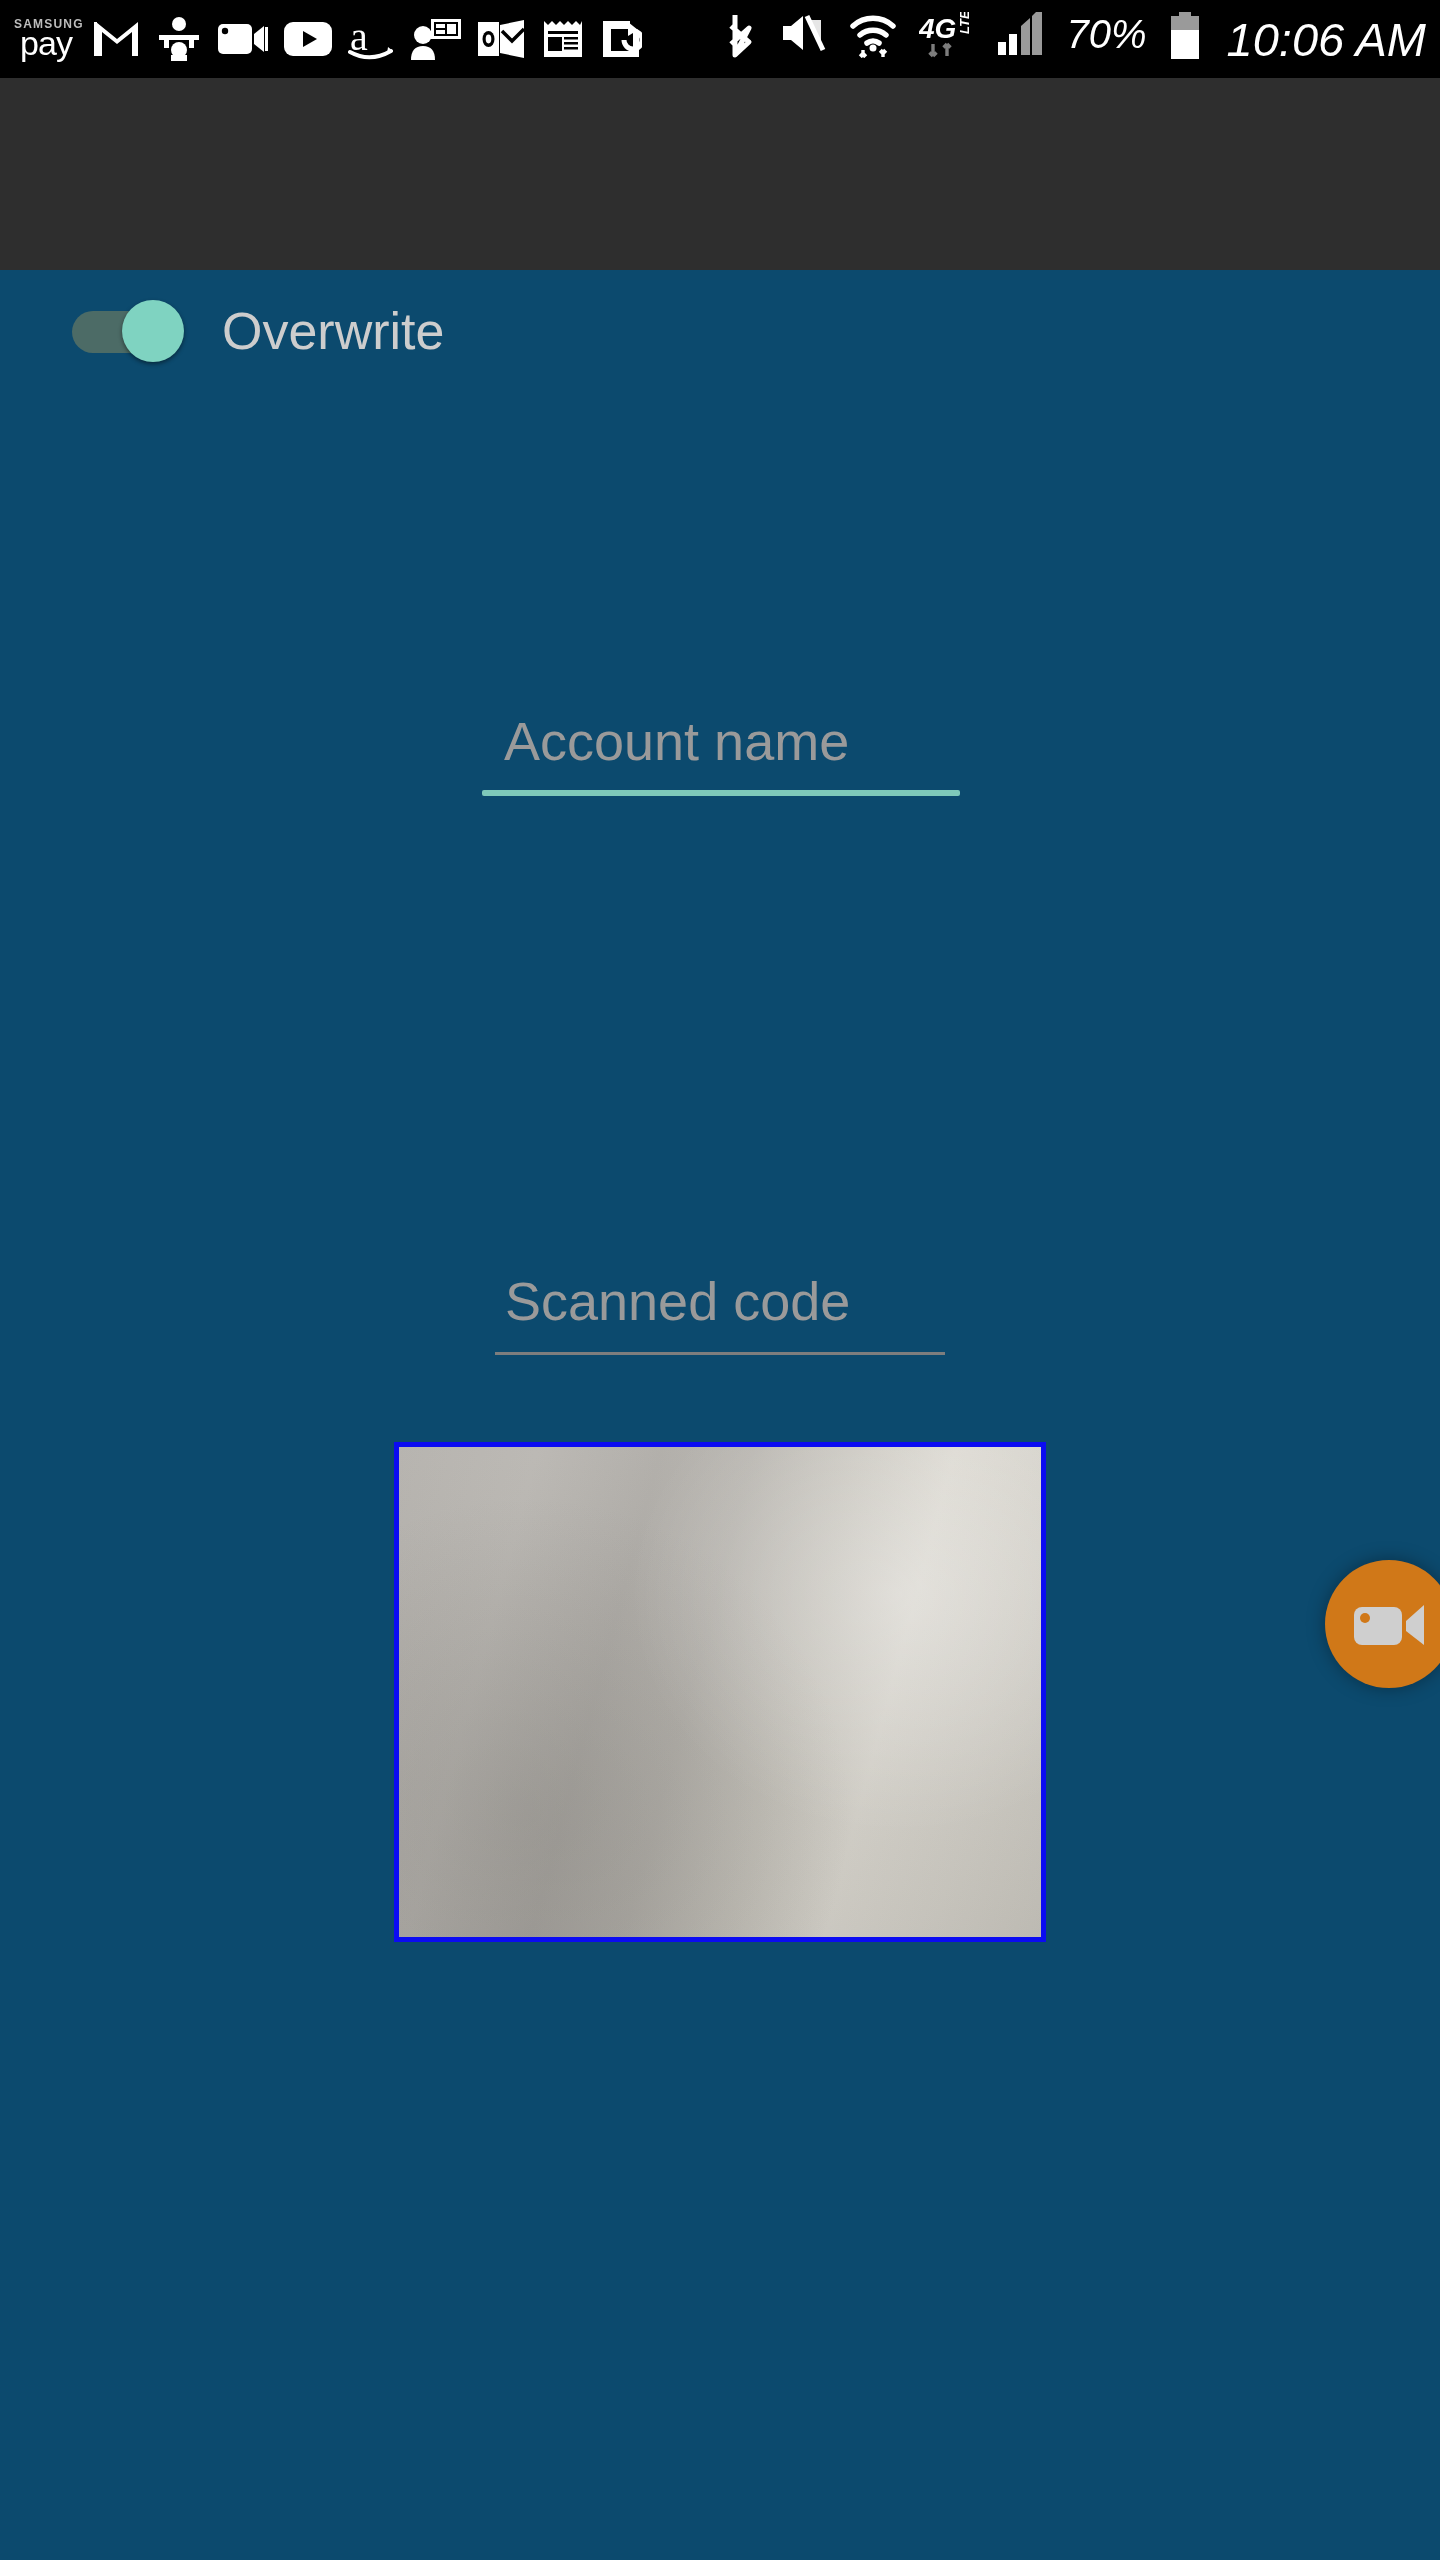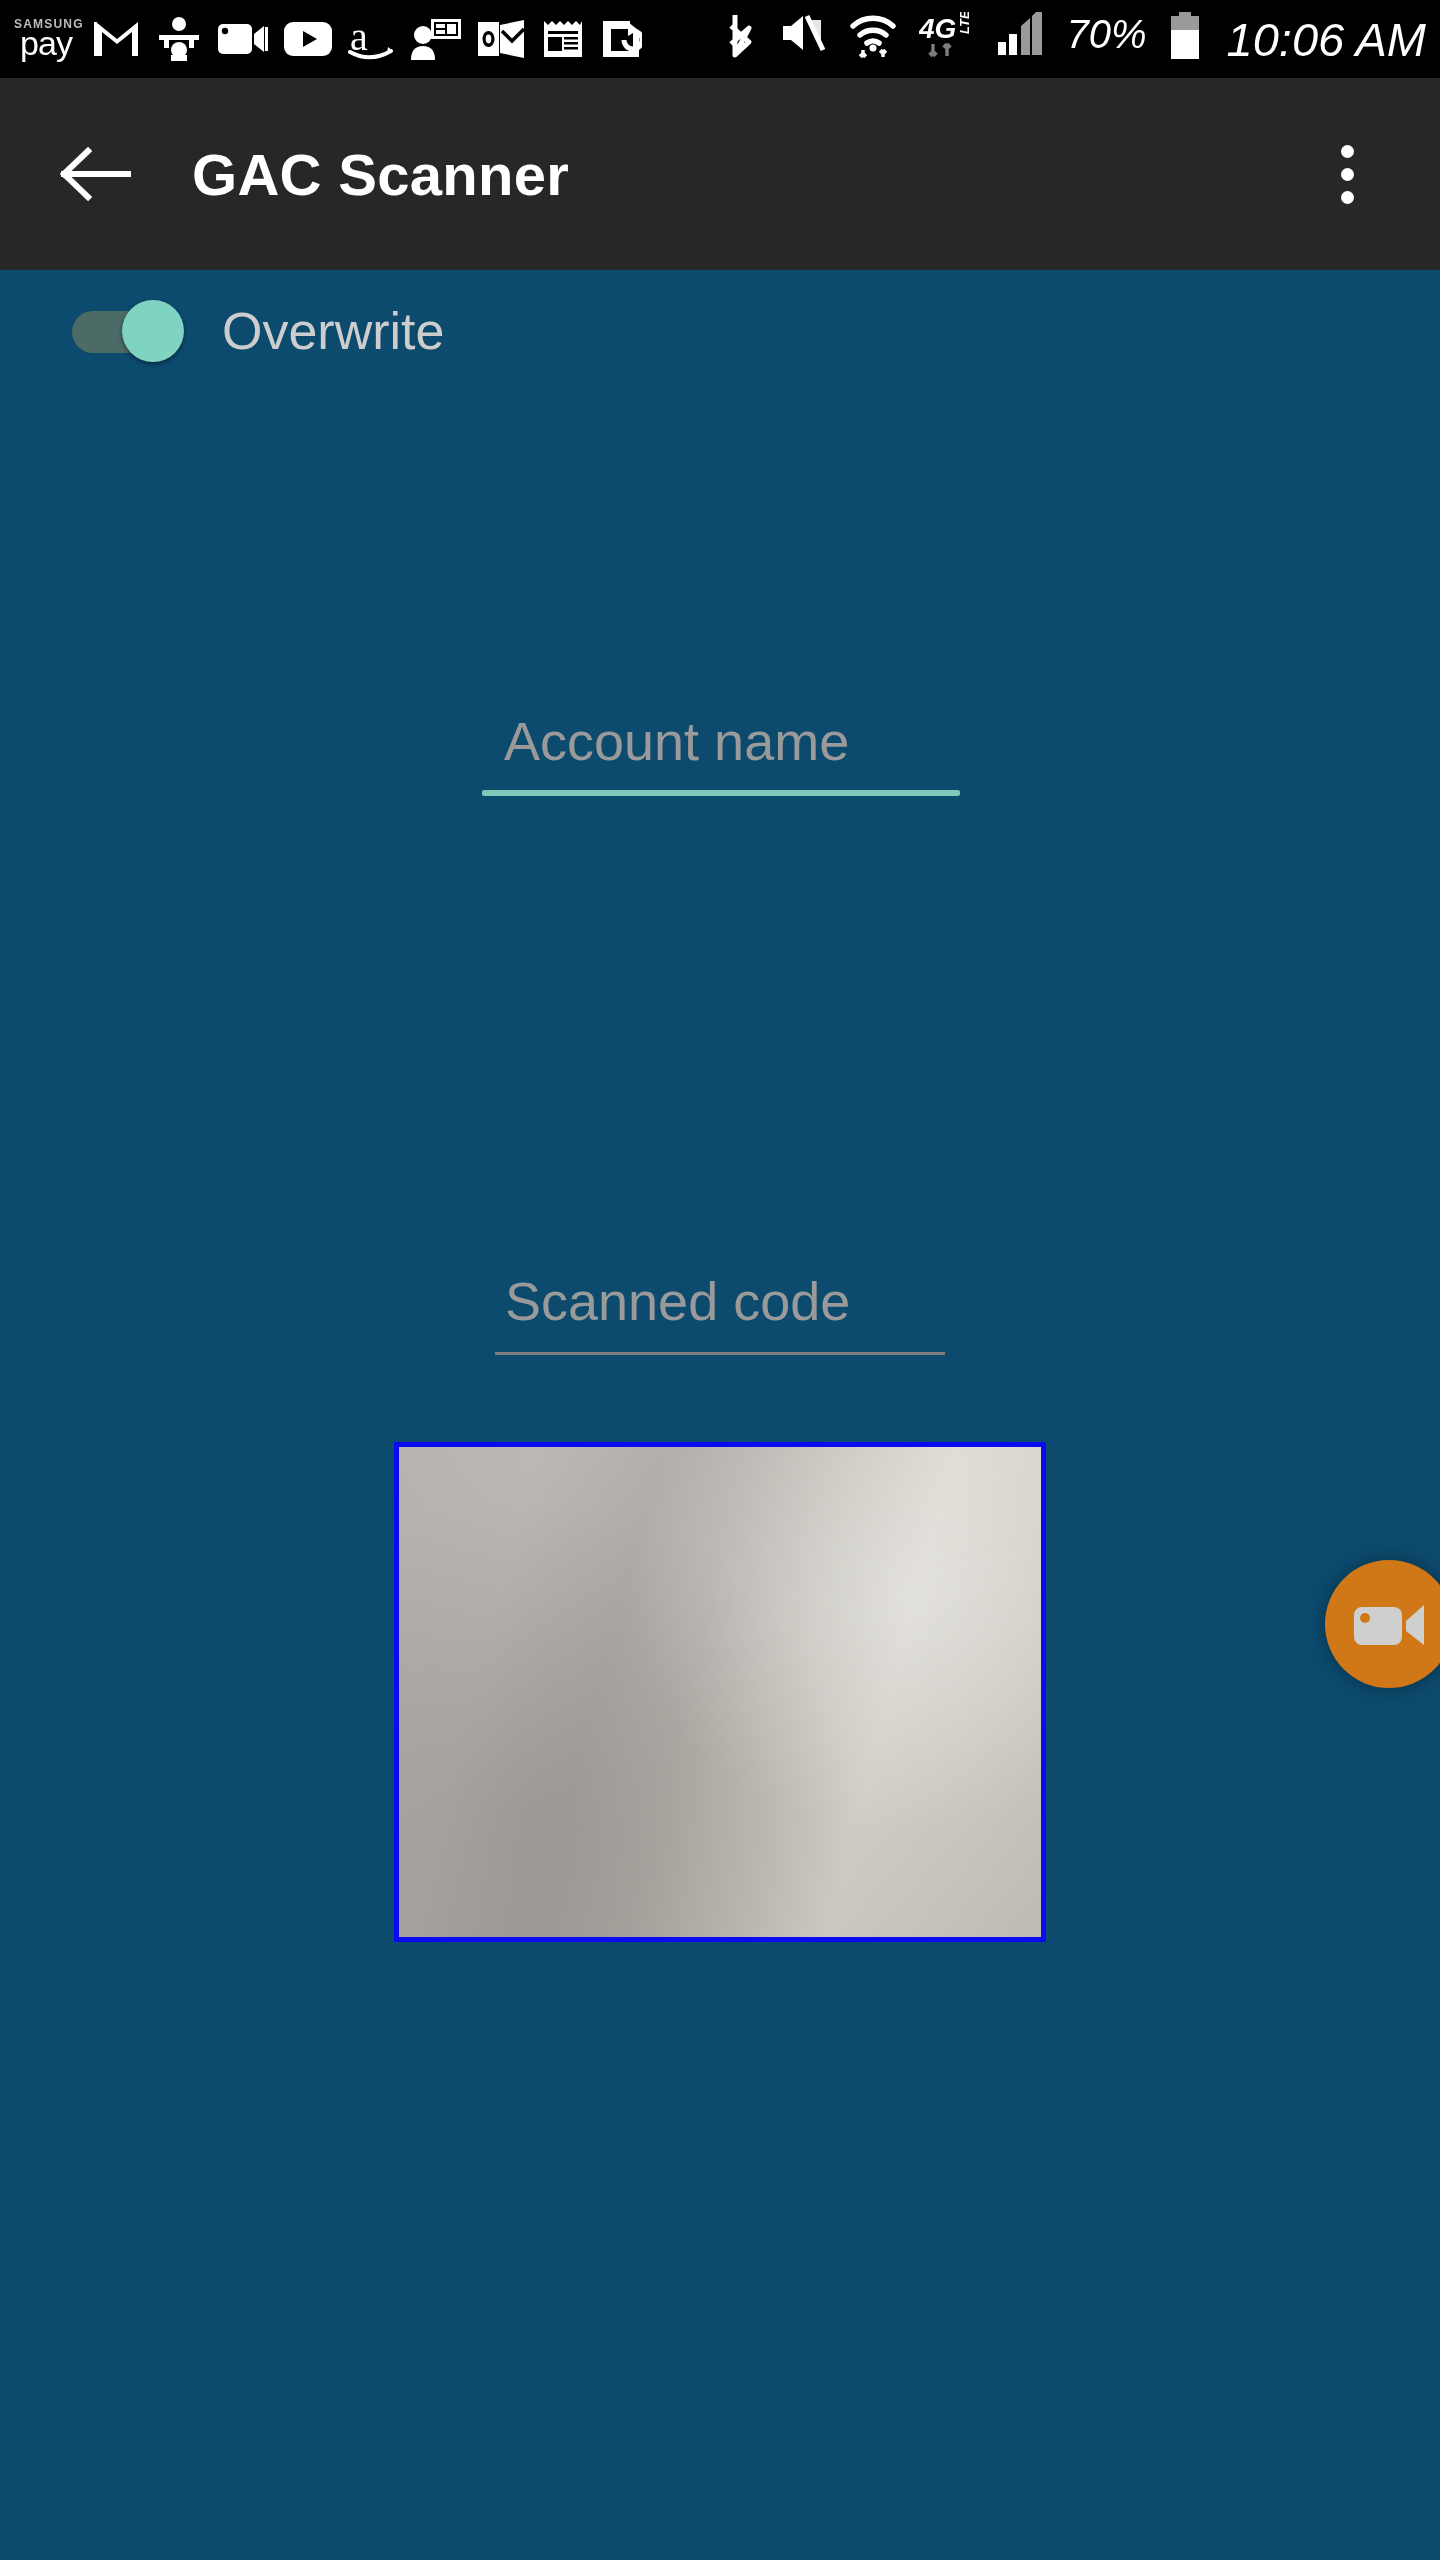--- a/index.html
+++ b/index.html
@@ -299,33 +299,20 @@
       <svg class="sicon" width="32" height="48" viewBox="0 0 32 48">
         <rect x="10" y="0" width="12" height="5" fill="#9a9a9a"></rect>
         <rect x="2" y="4" width="28" height="15" fill="#9a9a9a"></rect>
         <rect x="2" y="18" width="28" height="29" fill="#fff"></rect>
       </svg>
 
       <span id="status-clock">10:06 AM</span>
     </div>
   </div>
 
-  <div id="app-bar">
-    <div id="back-button">
-      <svg width="72" height="58" viewBox="0 0 72 58">
-        <path d="M4 29 L68 29 M4 29 L28 6 M4 29 L28 52" stroke="#ffffff" stroke-width="6" fill="none" stroke-linecap="square"></path>
-      </svg>
-    </div>
-    <div id="app-title">GAC Scanner</div>
-    <div id="overflow-button">
-      <div class="dot"></div>
-      <div class="dot"></div>
-      <div class="dot"></div>
-    </div>
-  </div>
 
   <div id="content">
 
     <div id="row-overwrite">
       <div class="switch on">
         <div class="track"></div>
         <div class="thumb"></div>
       </div>
       <div class="switch-label">Overwrite</div>
     </div>

